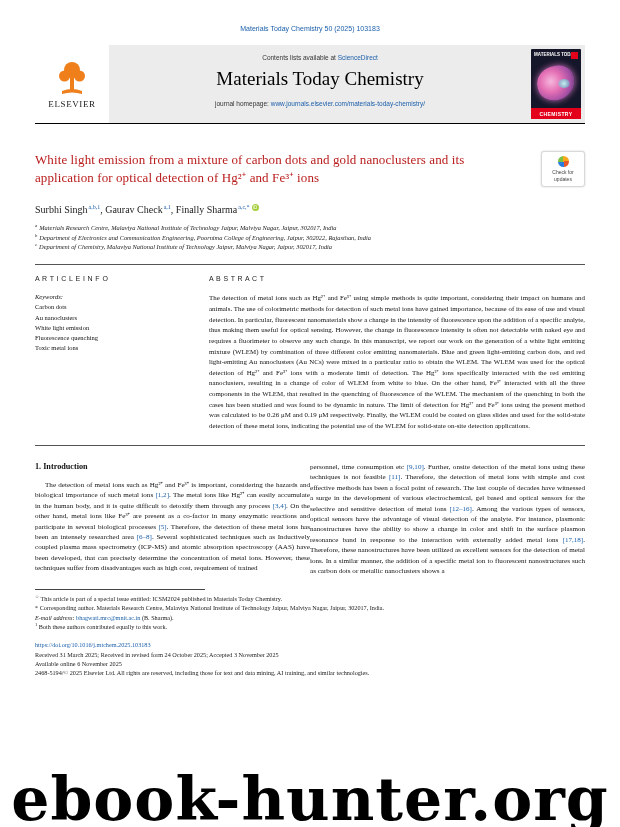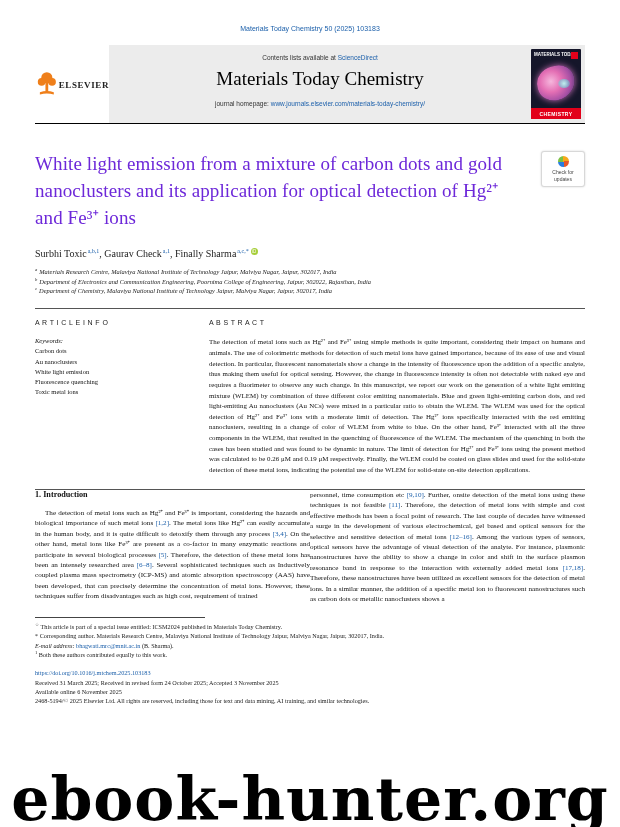--- a/index.html
+++ b/index.html
@@ -25,22 +25,22 @@
   
   .header-box {
     margin-top: 13px;
     background: #ececec;
     display: flex; align-items: stretch;
     height: 78px;
     border-bottom: 1.5px solid #000;
   }
   .elsevier {
     width: 74px; background: #fff;
-    display: flex; flex-direction: row;
-    align-items: center; justify-content: center; font-weight: bold;
+    display: flex; flex-direction: column;
+    align-items: center; justify-content: center;
   }
   .els-word {
     font-family: "Liberation Serif", serif;
     font-size: 9px; letter-spacing: 0.6px; color: #222; margin-top: 1px;
   }
   .header-center {
     flex: 1; text-align: center; padding-top: 9px;
     font-family: "Liberation Sans", sans-serif;
   }
   .contents-line { font-size: 6.5px; color: #333; }
@@ -85,22 +85,22 @@
     position: absolute; bottom: 0; left: 0; right: 0; height: 11px;
     background: #e2001a; color: #fff;
     font-family: "Liberation Sans", sans-serif;
     font-size: 5px; font-weight: bold; letter-spacing: 0.4px;
     display: flex; align-items: center; justify-content: center;
   }
 
   
   .title-wrap { margin-top: 27px; position: relative; padding-right: 62px; }
   .article-title {
-    font-size: 19px; font-weight: normal; line-height: 1.42;
-    margin: 0; color: #6d28d9; letter-spacing: 0.1px;
+    font-size: 13px; font-weight: normal; line-height: 1.42;
+    margin: 0; color: #b91c1c; letter-spacing: 0.1px;
   }
   .check-badge {
     position: absolute; right: 0; top: 0;
     width: 42px; height: 34px;
     border: 0.5px solid #d8d8d8; border-radius: 3px;
     box-shadow: 0 0 2px rgba(0,0,0,0.18);
     display: flex; flex-direction: column; align-items: center; justify-content: center;
     font-family: "Liberation Sans", sans-serif; font-size: 5px; color: #444;
     background: #fff; line-height: 1.25;
   }
@@ -136,21 +136,21 @@
     font-family: "Liberation Sans", sans-serif;
     font-size: 7px; color: #222; margin-bottom: 11px; letter-spacing: 0.4px;
   }
   .kw-label { font-style: italic; font-size: 6.5px; margin-bottom: 2px; }
   .kw { font-size: 6.5px; line-height: 1.55; }
   .abs-text {
     font-size: 6.9px; line-height: 1.54; text-align: justify; margin: 0;
   }
 
   
-  .body-cols { display: flex; gap: 0; }
+  .body-cols { display: flex; gap: 0; margin-top: 16px; }
   .bcol { flex: 1; min-width: 0; }
   .sec-heading { font-size: 8.2px; font-weight: bold; margin: 0 0 9px 0; }
   .body-text {
     font-size: 7.1px; line-height: 1.48; text-align: justify; margin: 0;
   }
   .indent { text-indent: 10px; }
 
   
   .footnotes { margin-top: 12px; font-size: 6.2px; line-height: 1.5; color: #222; }
   .fn-rule { width: 170px; border-top: 0.5px solid #444; margin-bottom: 4px; }
@@ -205,21 +205,21 @@
 
   <div class="title-wrap">
     <h1 class="article-title">White light emission from a mixture of carbon dots and gold nanoclusters and its application for optical detection of Hg²⁺ and Fe³⁺ ions</h1>
     <div class="check-badge">
       <div class="check-circle"></div>
       <span>Check for</span>
       <span>updates</span>
     </div>
   </div>
 
-  <div class="authors"><span><span>Surbhi Toxic</span><sup class="auth-sup">a,b,1</sup></span><span>, </span><span><span>Gaurav Check</span><sup class="auth-sup">a,1</sup></span><span>, </span><span><span>Finally Sharma</span><sup class="auth-sup">a,c,*</sup><span class="orcid">iD</span></span></div>
+  <div class="authors"><span><span>Surbhi Singh</span><sup class="auth-sup">a,b,1</sup></span><span>, </span><span><span>Gaurav Check</span><sup class="auth-sup">a,1</sup></span><span>, </span><span><span>Finally Sharma</span><sup class="auth-sup">a,c,*</sup><span class="orcid">iD</span></span></div>
 
   <div class="affils">
     <div class="affil"><sup>a</sup><span class="aff-text">Materials Research Centre, Malaviya National Institute of Technology Jaipur, Malviya Nagar, Jaipur, 302017, India</span></div>
     <div class="affil"><sup>b</sup><span class="aff-text">Department of Electronics and Communication Engineering, Poornima College of Engineering, Jaipur, 302022, Rajasthan, India</span></div>
     <div class="affil"><sup>c</sup><span class="aff-text">Department of Chemistry, Malaviya National Institute of Technology Jaipur, Malviya Nagar, Jaipur, 302017, India</span></div>
   </div>
 
   <div class="meta-block">
     <div class="info-col">
       <div class="col-heading">A R T I C L E  I N F O</div>

